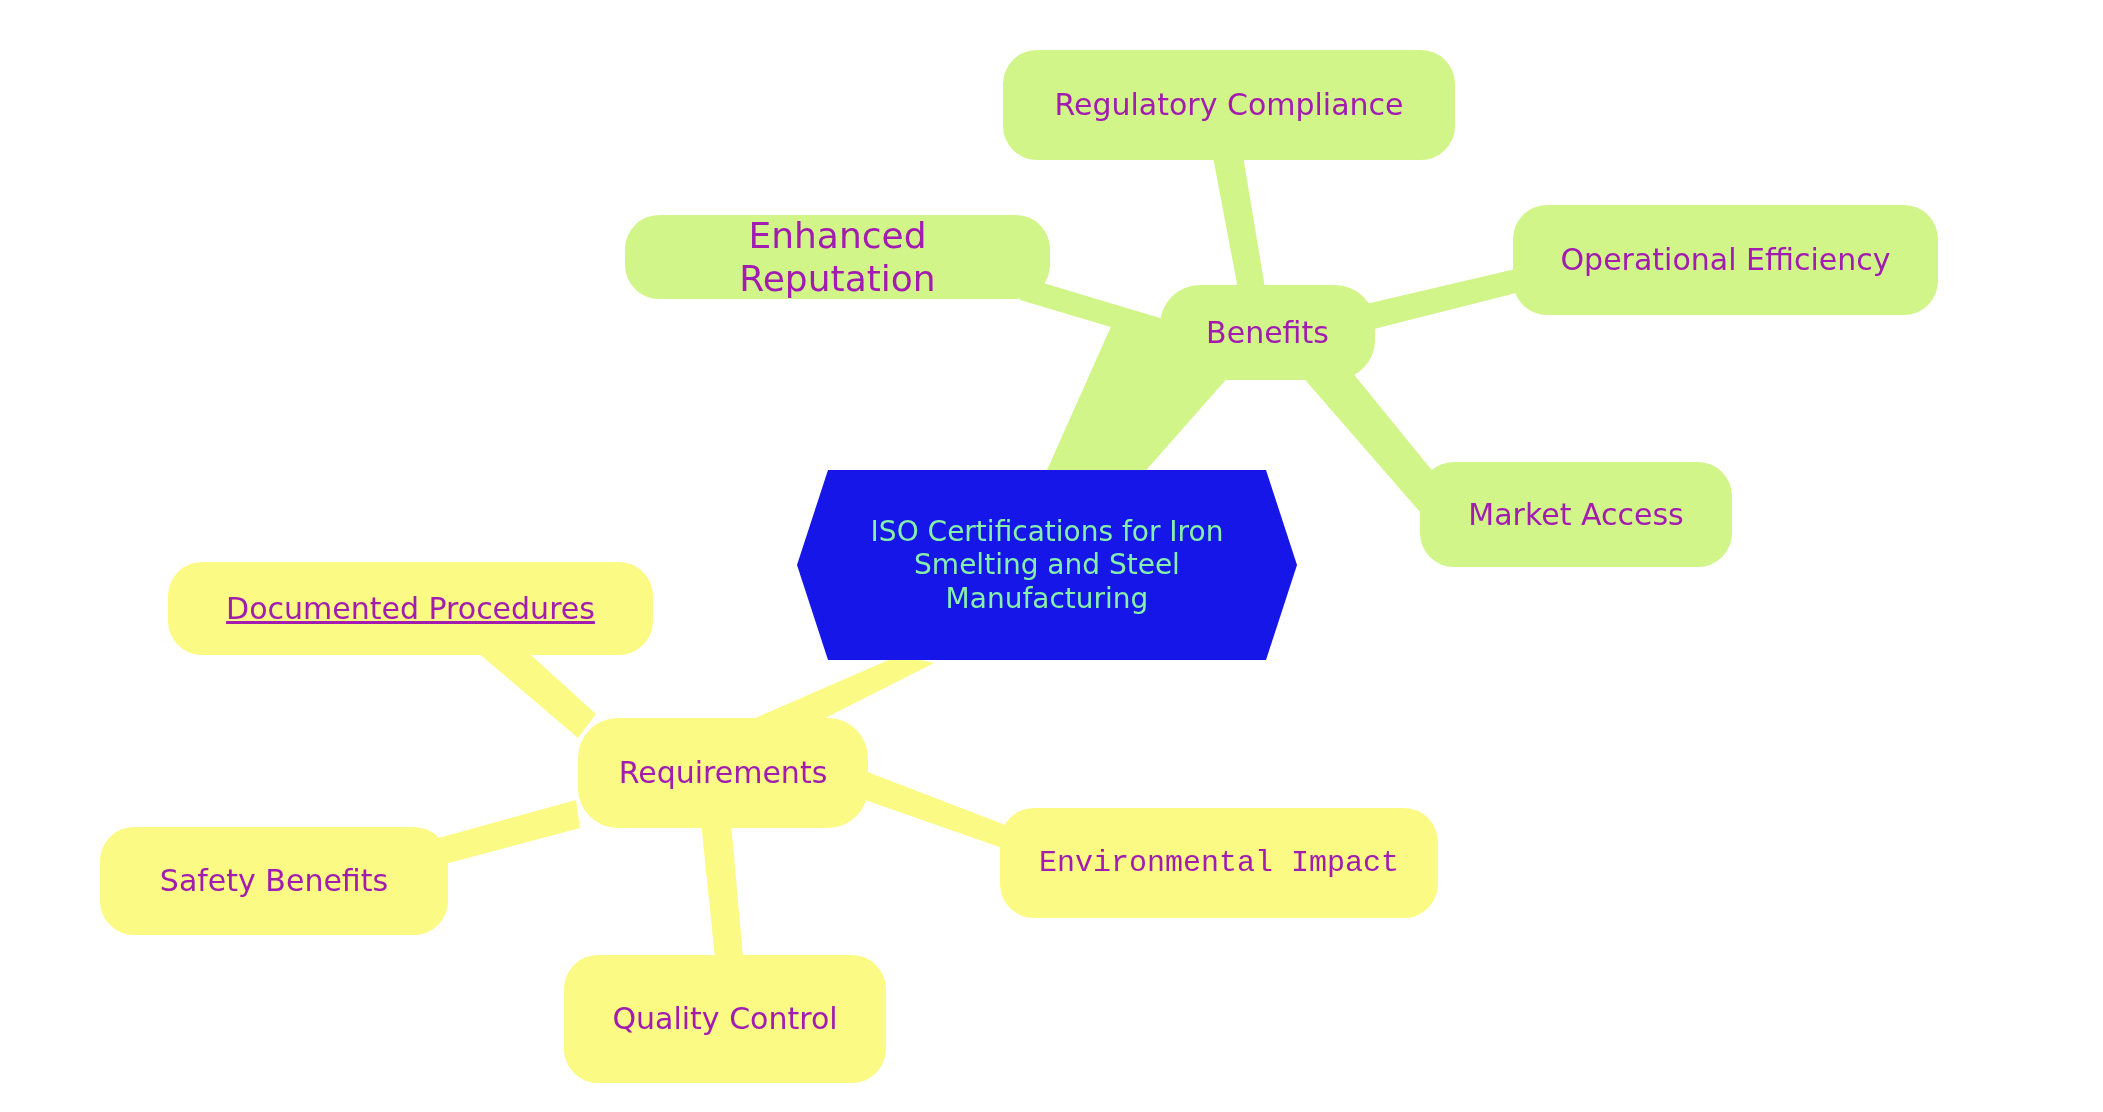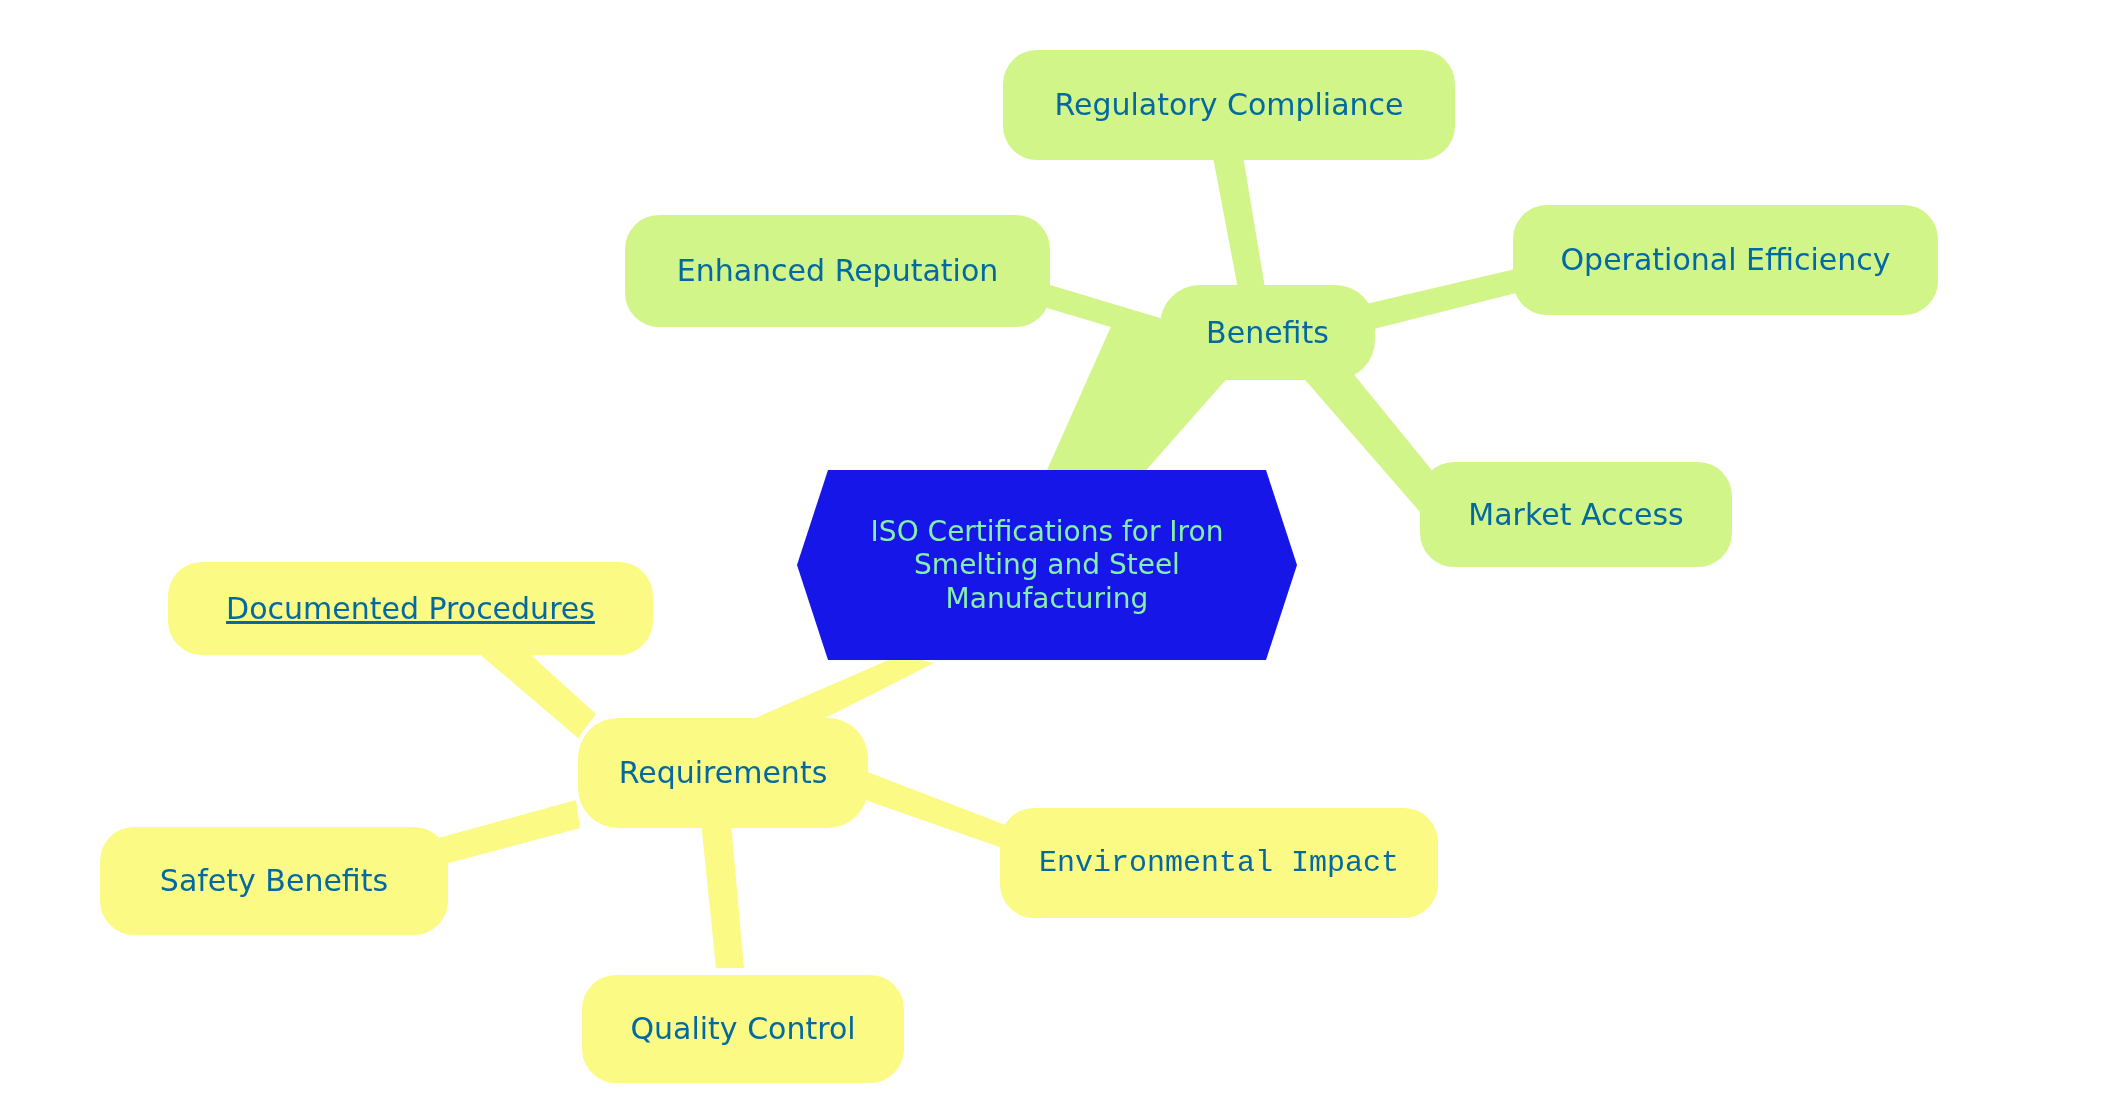--- a/index.html
+++ b/index.html
@@ -23,21 +23,21 @@
     height: 1112px;
     pointer-events: none;
   }
   .node {
     position: absolute;
     display: flex;
     align-items: center;
     justify-content: center;
     text-align: center;
     line-height: 1.2;
-    color: #0369a1;
+    color: #a21caf;
   }
   .node-leaf, .node-hub {
     border-radius: 34px;
   }
   .node-hub {
     border-radius: 40px;
   }
   .node-root {
     color: #ffffff;
     clip-path: polygon(6.2% 0%, 93.8% 0%, 100% 50%, 93.8% 100%, 6.2% 100%, 0% 50%);
@@ -70,38 +70,38 @@
         <span class="node-label">ISO Certifications for Iron
 Smelting and Steel
 Manufacturing</span>
       </div>
       <div class="node node-hub" style="left: 1160px; top: 285px; width: 215px; height: 95px; background: rgb(210, 245, 138); font-size: 30px;">
         <span class="node-label">Benefits</span>
       </div>
       <div class="node node-leaf" style="left: 1003px; top: 50px; width: 452px; height: 110px; background: rgb(210, 245, 138); font-size: 30px;">
         <span class="node-label">Regulatory Compliance</span>
       </div>
-      <div class="node node-leaf" style="left: 625px; top: 215px; width: 425px; height: 112px; background: rgb(210, 245, 138); font-size: 30px;">
+      <div class="node node-leaf" style="left: 625px; top: 215px; width: 425px; height: 84px; background: rgb(210, 245, 138); font-size: 36px;">
         <span class="node-label">Enhanced Reputation</span>
       </div>
       <div class="node node-leaf" style="left: 1513px; top: 205px; width: 425px; height: 110px; background: rgb(210, 245, 138); font-size: 30px;">
         <span class="node-label">Operational Efficiency</span>
       </div>
       <div class="node node-leaf" style="left: 1400px; top: 462px; width: 312px; height: 105px; background: rgb(210, 245, 138); font-size: 30px; margin-left: 20px;">
         <span class="node-label">Market Access</span>
       </div>
       <div class="node node-hub" style="left: 578px; top: 718px; width: 290px; height: 110px; background: rgb(251, 250, 132); font-size: 30px;">
         <span class="node-label">Requirements</span>
       </div>
       <div class="node node-leaf" style="left: 168px; top: 562px; width: 485px; height: 93px; background: rgb(251, 250, 132); font-size: 30px; text-decoration: underline;">
         <span class="node-label">Documented Procedures</span>
       </div>
       <div class="node node-leaf" style="left: 100px; top: 827px; width: 348px; height: 108px; background: rgb(251, 250, 132); font-size: 30px;">
         <span class="node-label">Safety Benefits</span>
       </div>
-      <div class="node node-leaf" style="left: 582px; top: 955px; width: 322px; height: 108px; background: rgb(251, 250, 132); font-size: 30px; margin-top: 20px;">
+      <div class="node node-leaf" style="left: 564px; top: 955px; width: 322px; height: 128px; background: rgb(251, 250, 132); font-size: 30px;">
         <span class="node-label">Quality Control</span>
       </div>
       <div class="node node-leaf" style="left: 1000px; top: 808px; width: 438px; height: 110px; background: rgb(251, 250, 132); font-size: 30px; font-family: Liberation Mono, monospace;">
         <span class="node-label">Environmental Impact</span>
       </div>
     </div>
 </div>
 
 </body></html>

